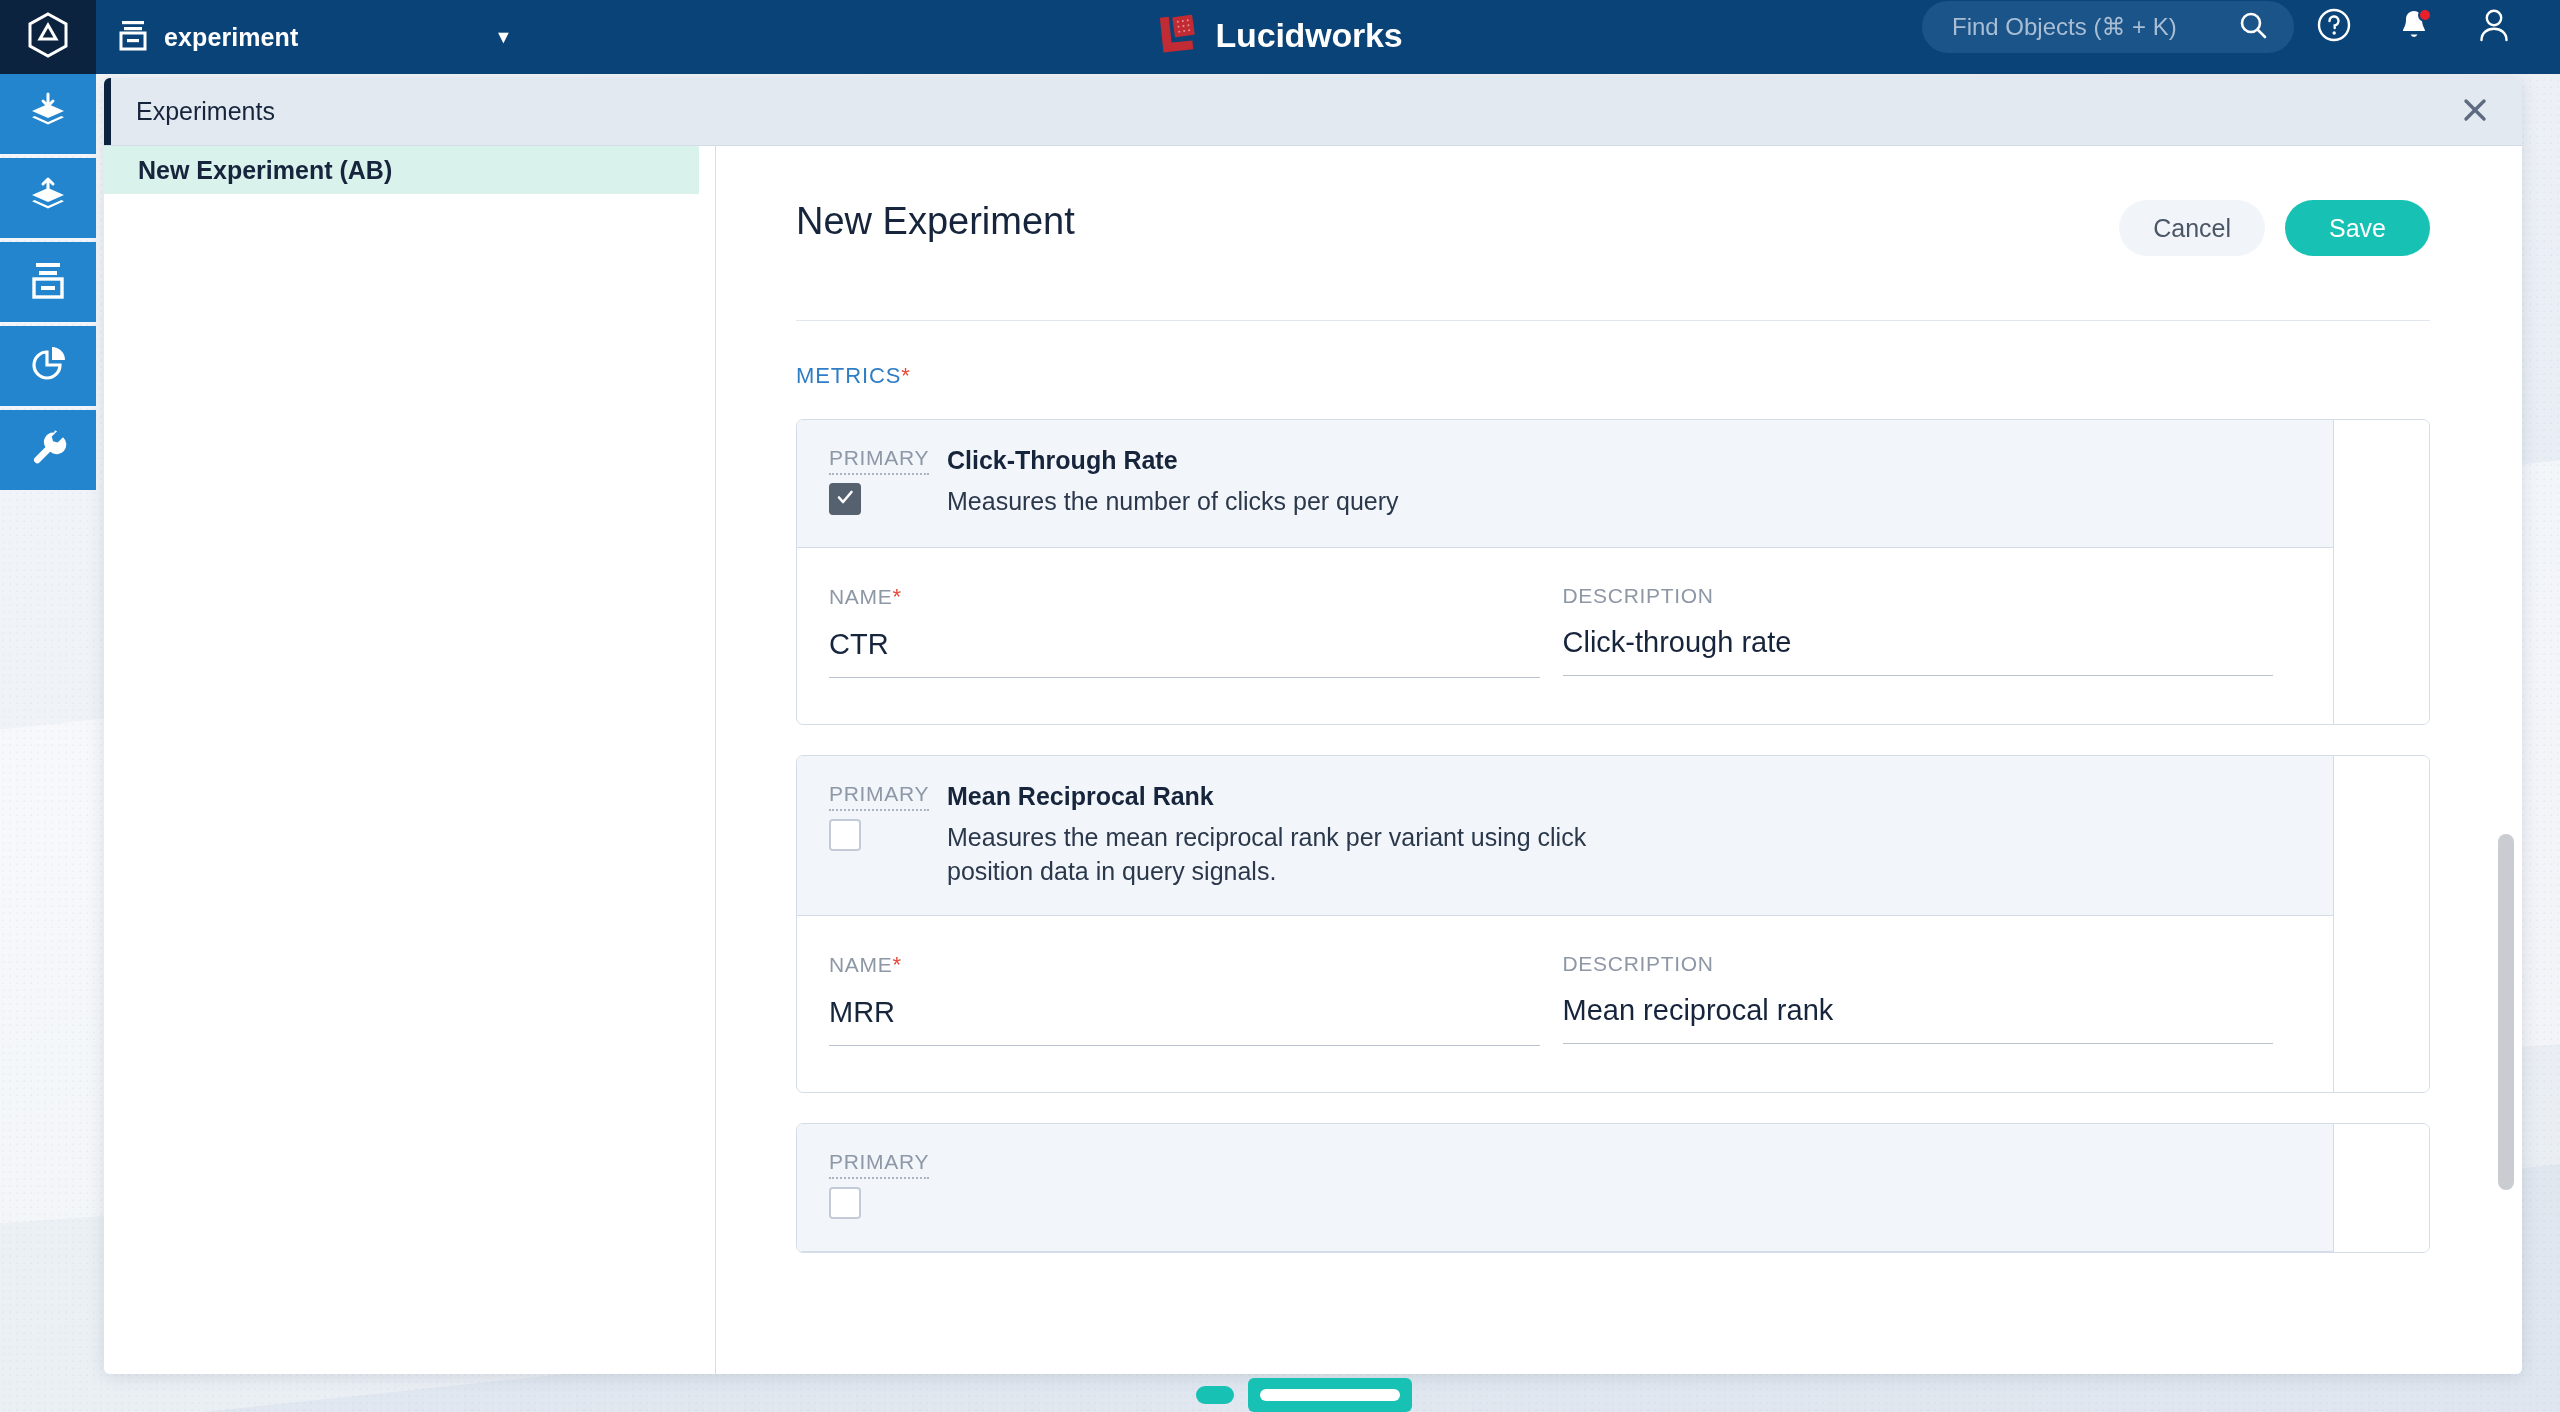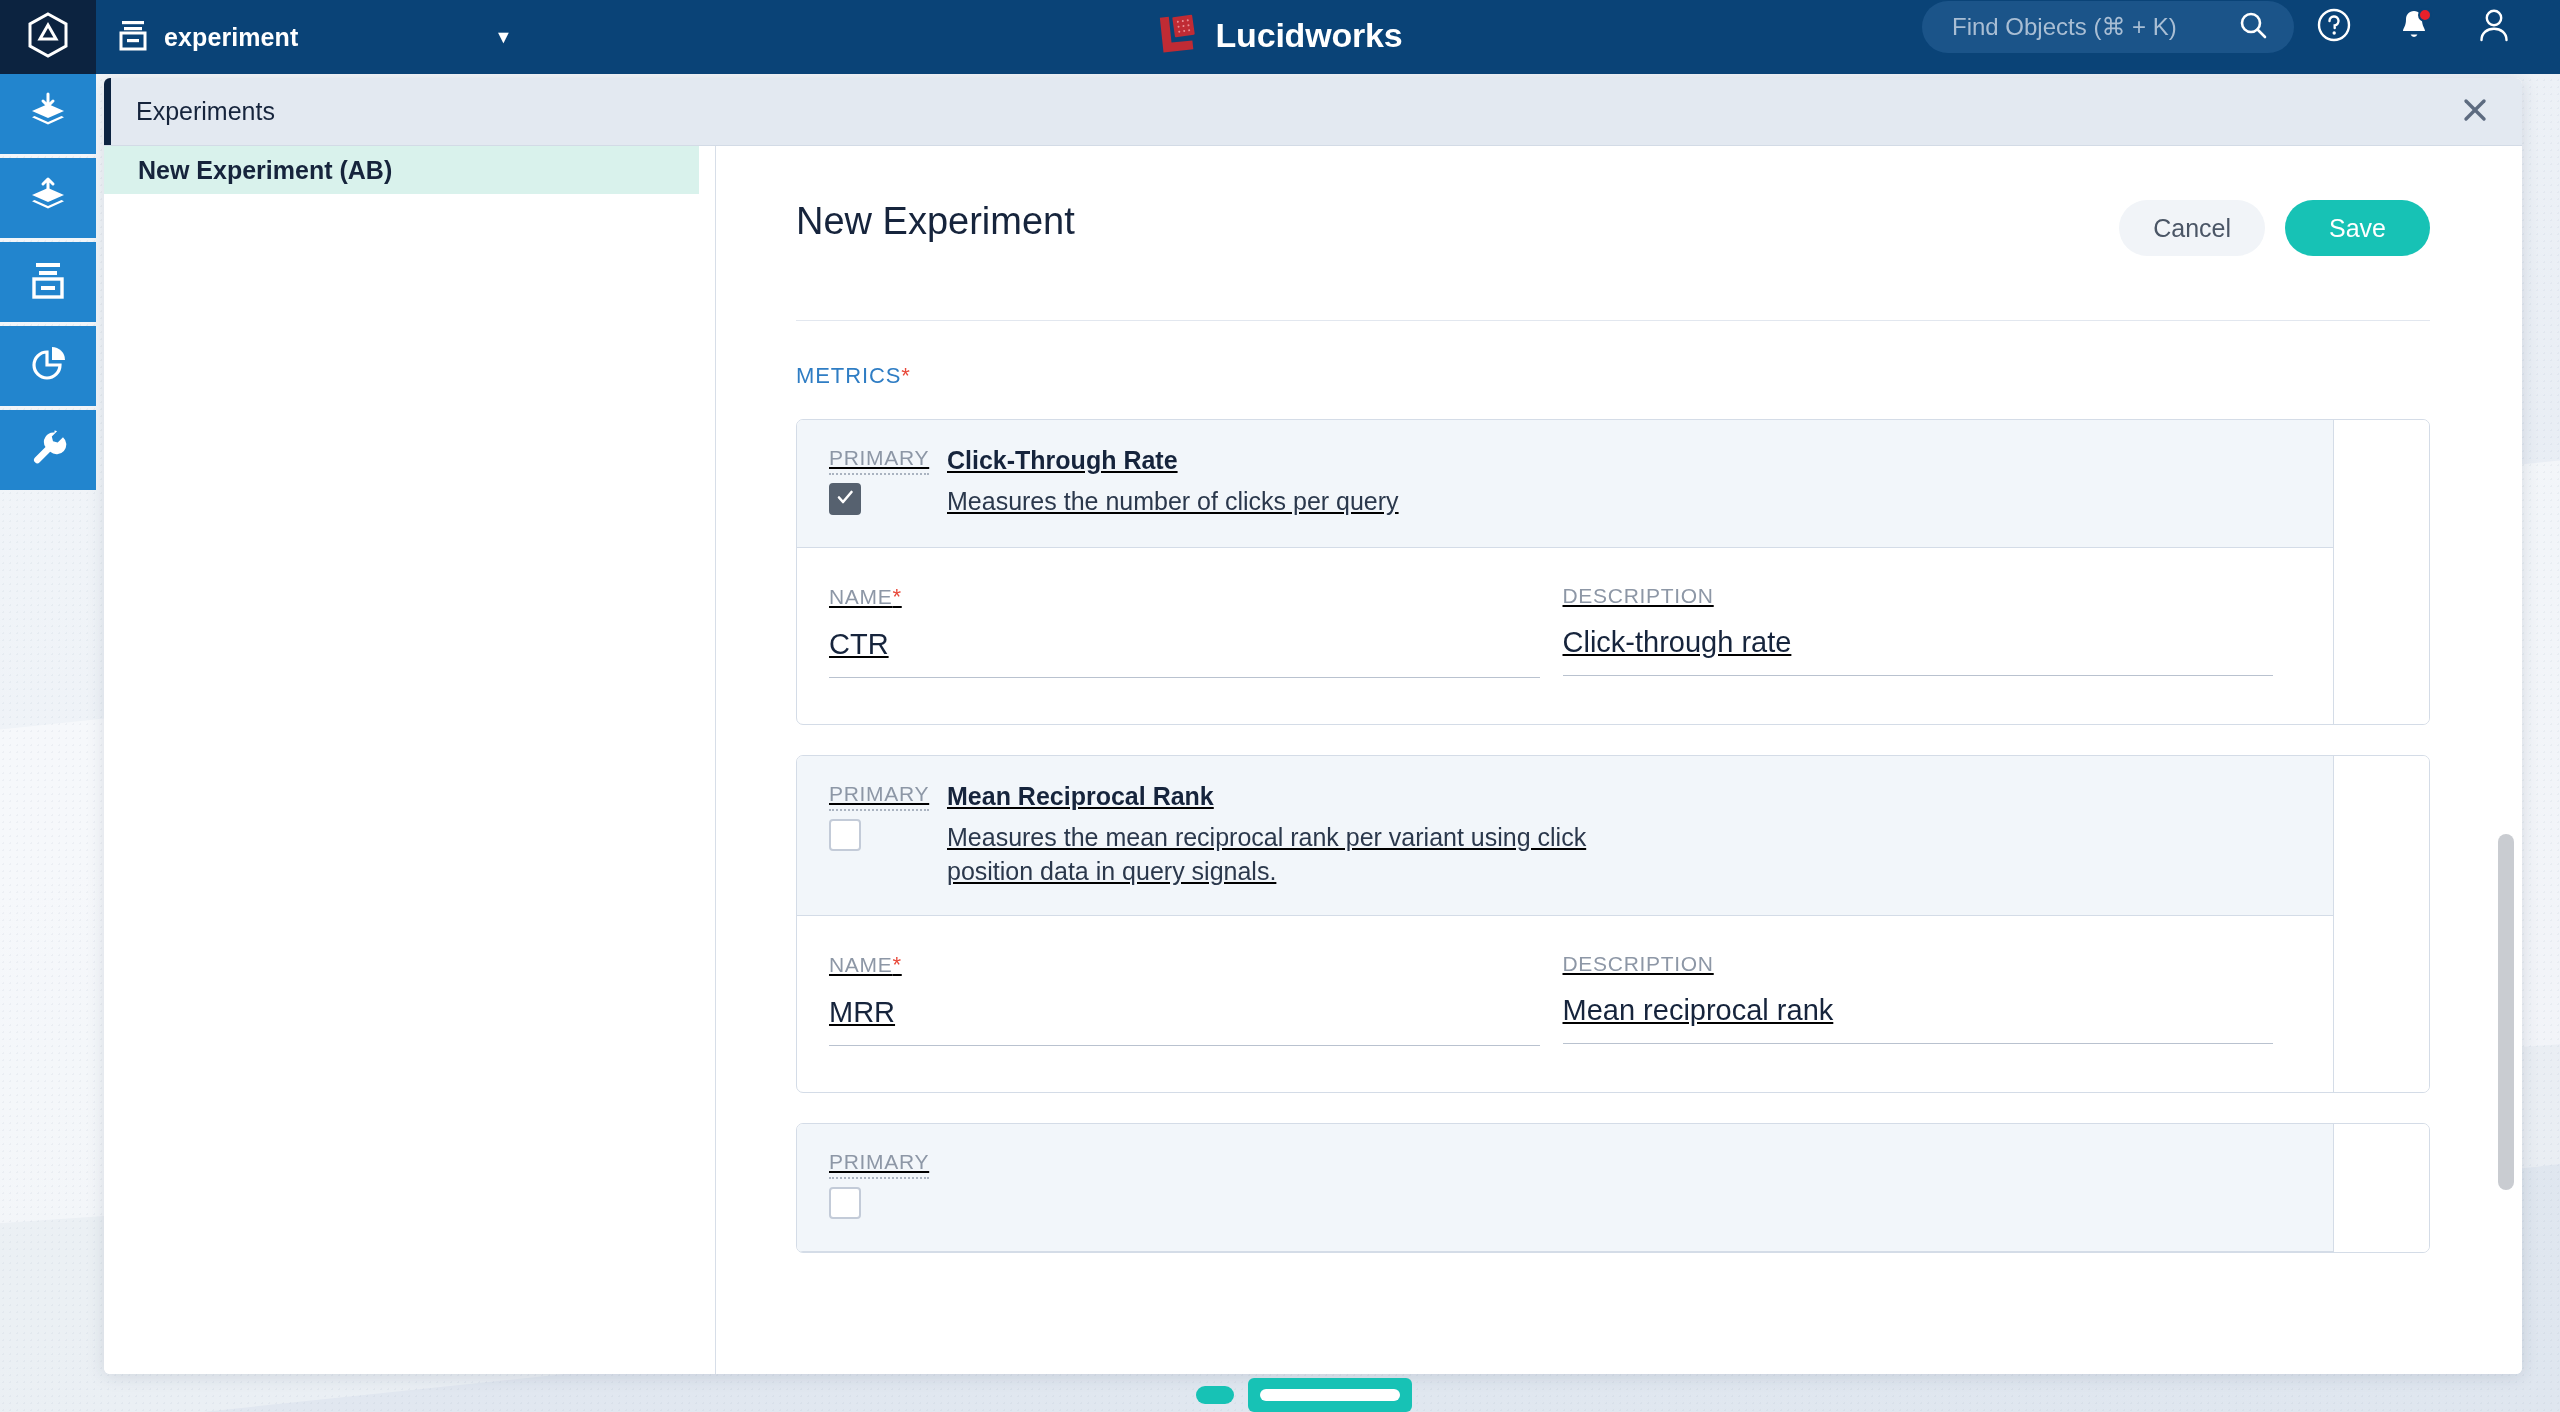--- a/index.html
+++ b/index.html
@@ -209,21 +209,20 @@
   .req { color: #e8493a; font-size: 22px; }
 
   
   .metric-card {
     margin-top: 30px;
     border: 1px solid #d4dce7;
     border-radius: 7px;
     overflow: hidden;
     display: flex;
     background: #ffffff;
-    text-decoration: underline;
   }
   .metric-main { flex: 1 1 auto; min-width: 0; }
   .metric-side {
     width: 96px; flex: 0 0 96px;
     border-left: 1px solid #d4dce7;
     background: #ffffff;
   }
   .metric-head {
     background: #f2f6fa;
     border-bottom: 1px solid #d4dce7;

